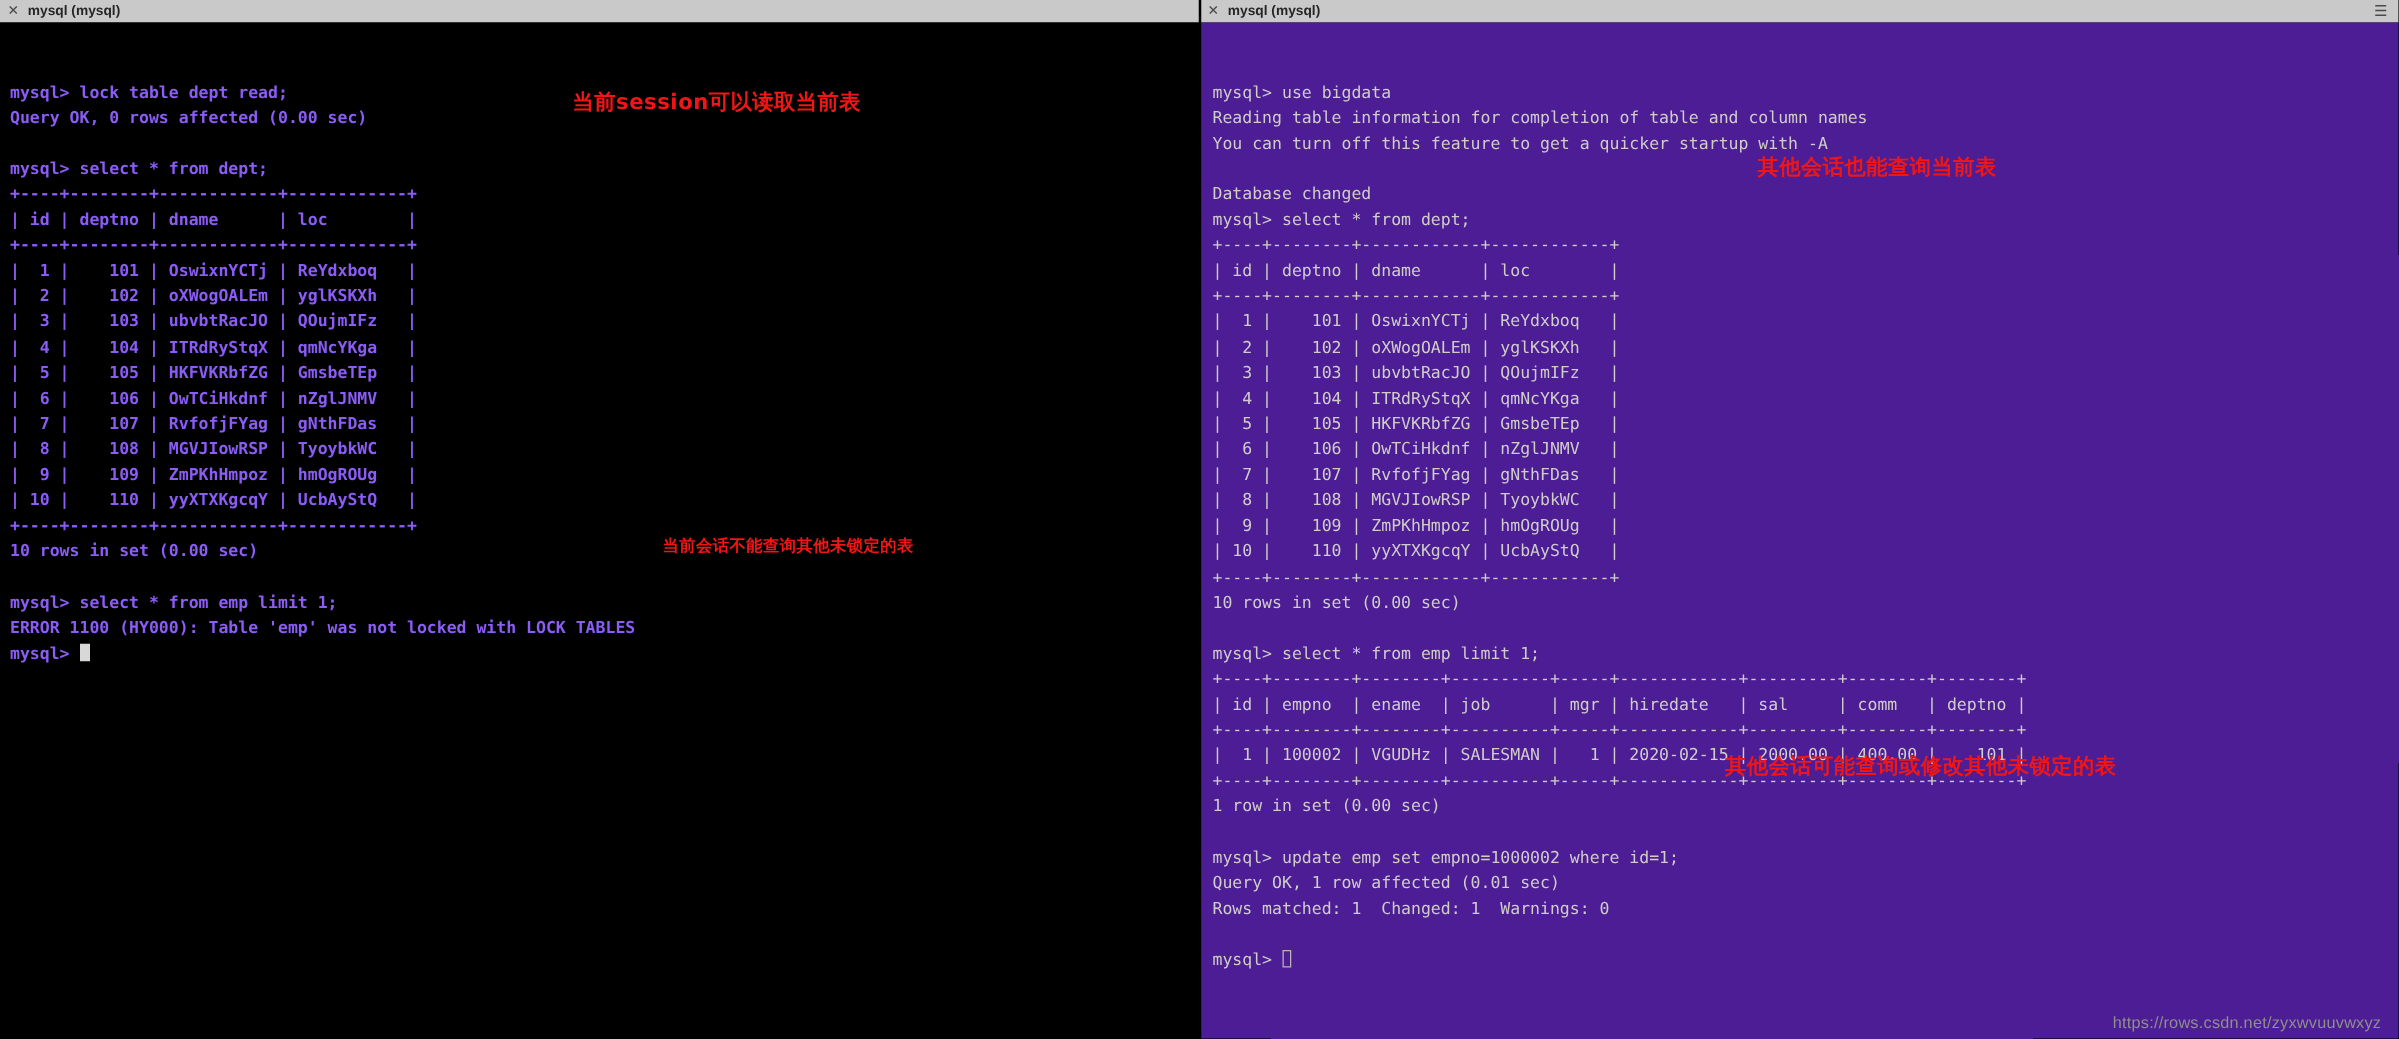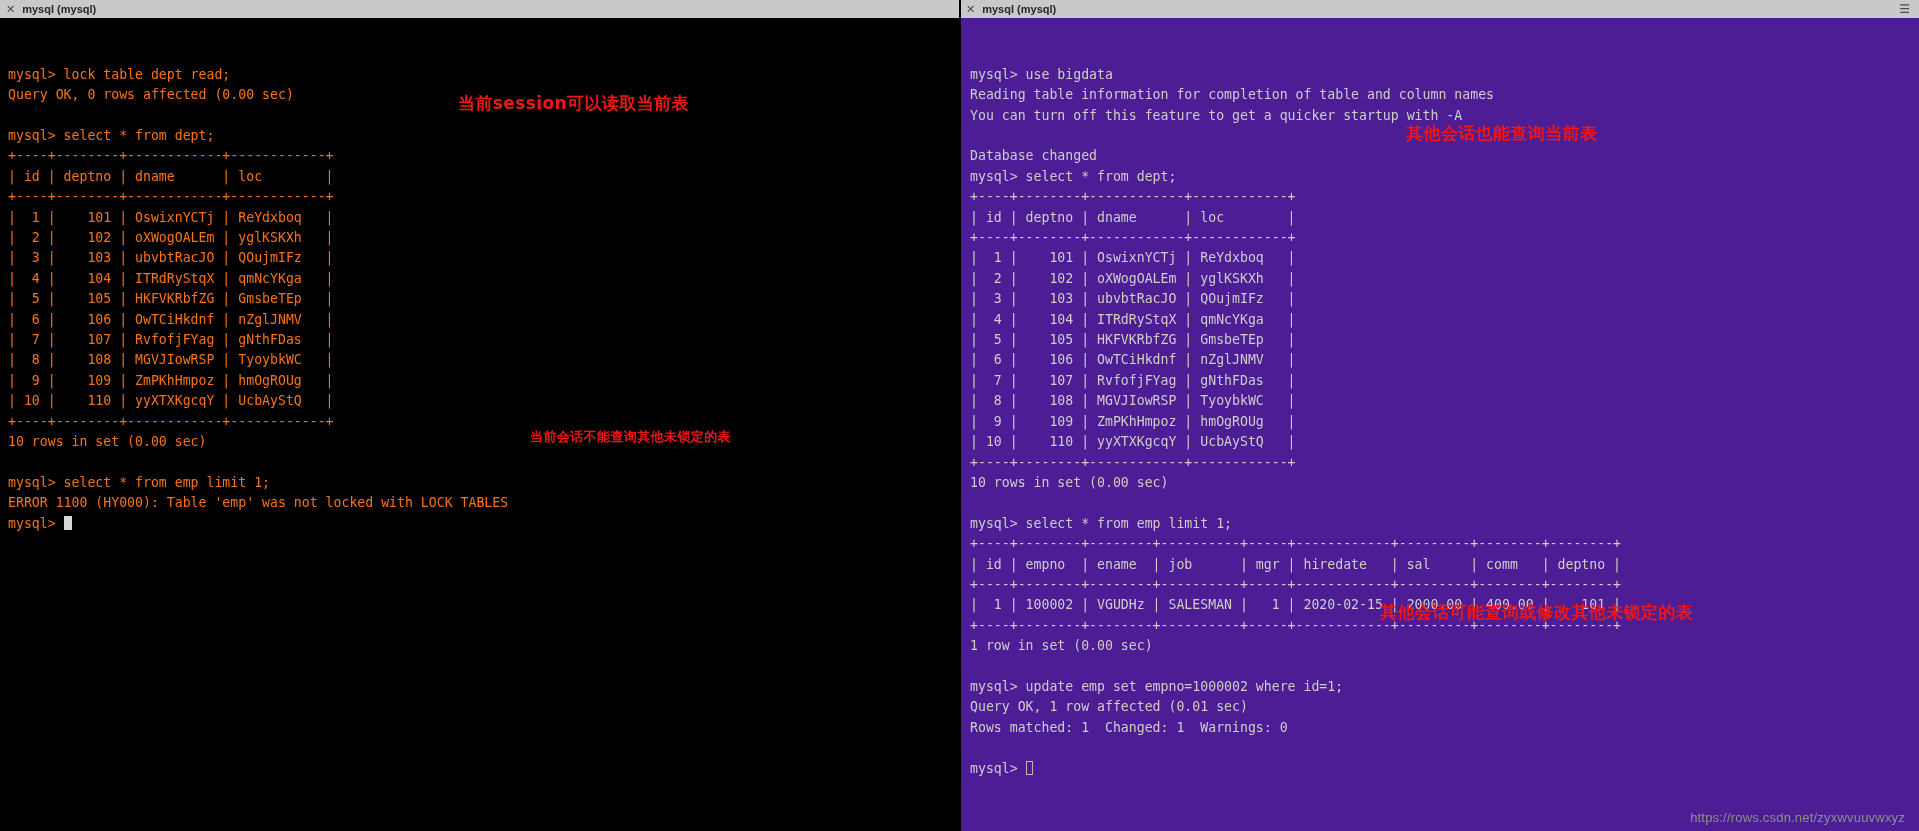--- a/index.html
+++ b/index.html
@@ -65,21 +65,21 @@
     flex: 1 1 auto;
     position: relative;
     overflow: hidden;
     padding: 6px 8px 0 8px;
     font-family: "DejaVu Sans Mono", "Liberation Mono", monospace;
     font-size: 13.2px;
     line-height: 20.4px;
     white-space: pre;
     letter-spacing: 0px;
   }
-  .term-left  { background: #000000; color: #f97316; }
+  .term-left  { background: #000000; color: #8b5cf6; font-weight: bold; }
   .term-right { background: #4c1d95; color: #d0cdc8; }
 
   .term-right .inner { padding-left: 2px; }
 
   .line { display: block; min-height: 20.4px; }
   .blank { display: block; height: 20.4px; }
 
   .cursor {
     display: inline-block;
     width: 8px;
@@ -150,21 +150,21 @@
       <span class="tb-menu">☰</span>
     </div>
     <div class="term term-right">
       <div class="inner"><div class="line">mysql&gt; use bigdata</div><div class="line">Reading table information for completion of table and column names</div><div class="line">You can turn off this feature to get a quicker startup with -A</div><div class="blank"></div><div class="line">Database changed</div><div class="line">mysql&gt; select * from dept;</div><div class="line">+----+--------+------------+------------+</div><div class="line">| id | deptno | dname      | loc        |</div><div class="line">+----+--------+------------+------------+</div><div class="line">|  1 |    101 | OswixnYCTj | ReYdxboq   |</div><div class="line">|  2 |    102 | oXWogOALEm | yglKSKXh   |</div><div class="line">|  3 |    103 | ubvbtRacJO | QOujmIFz   |</div><div class="line">|  4 |    104 | ITRdRyStqX | qmNcYKga   |</div><div class="line">|  5 |    105 | HKFVKRbfZG | GmsbeTEp   |</div><div class="line">|  6 |    106 | OwTCiHkdnf | nZglJNMV   |</div><div class="line">|  7 |    107 | RvfofjFYag | gNthFDas   |</div><div class="line">|  8 |    108 | MGVJIowRSP | TyoybkWC   |</div><div class="line">|  9 |    109 | ZmPKhHmpoz | hmOgROUg   |</div><div class="line">| 10 |    110 | yyXTXKgcqY | UcbAyStQ   |</div><div class="line">+----+--------+------------+------------+</div><div class="line">10 rows in set (0.00 sec)</div><div class="blank"></div><div class="line">mysql&gt; select * from emp limit 1;</div><div class="line">+----+--------+--------+----------+-----+------------+---------+--------+--------+</div><div class="line">| id | empno  | ename  | job      | mgr | hiredate   | sal     | comm   | deptno |</div><div class="line">+----+--------+--------+----------+-----+------------+---------+--------+--------+</div><div class="line">|  1 | 100002 | VGUDHz | SALESMAN |   1 | 2020-02-15 | 2000.00 | 400.00 |    101 |</div><div class="line">+----+--------+--------+----------+-----+------------+---------+--------+--------+</div><div class="line">1 row in set (0.00 sec)</div><div class="blank"></div><div class="line">mysql&gt; update emp set empno=1000002 where id=1;</div><div class="line">Query OK, 1 row affected (0.01 sec)</div><div class="line">Rows matched: 1  Changed: 1  Warnings: 0</div><div class="blank"></div><div class="line">mysql&gt; <span class="cursor"></span></div></div>
     </div>
   </div>
 
   <div class="divider"></div>
 
   <div id="annotation-layer">
-      <div class="note" style="left: 458px; top: 92px; font-size: 17px;">当前session可以读取当前表</div>
+      <div class="note" style="left: 458px; top: 70px; font-size: 17px;">当前session可以读取当前表</div>
       <div class="note" style="left: 530px; top: 428px; font-size: 13px;">当前会话不能查询其他未锁定的表</div>
       <div class="note" style="left: 1406px; top: 122px; font-size: 17px;">其他会话也能查询当前表</div>
       <div class="note" style="left: 1380px; top: 601px; font-size: 17px; text-align: right;">其他会话可能查询或修改其他未锁定的表</div>
     </div>
 
   <div class="watermark">https://rows.csdn.net/zyxwvuuvwxyz</div>
 
 </div>
 
 </body></html>

